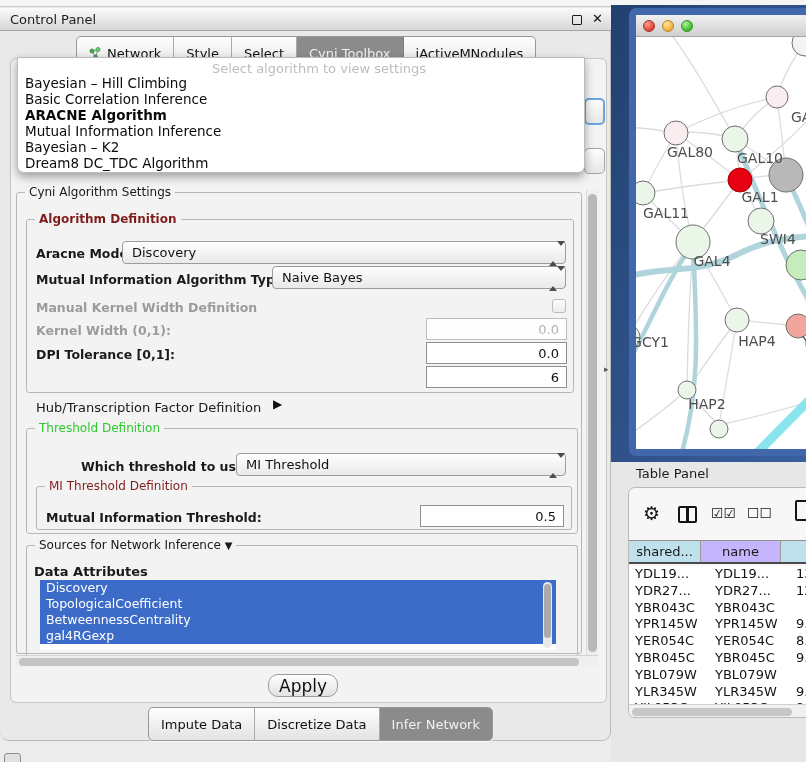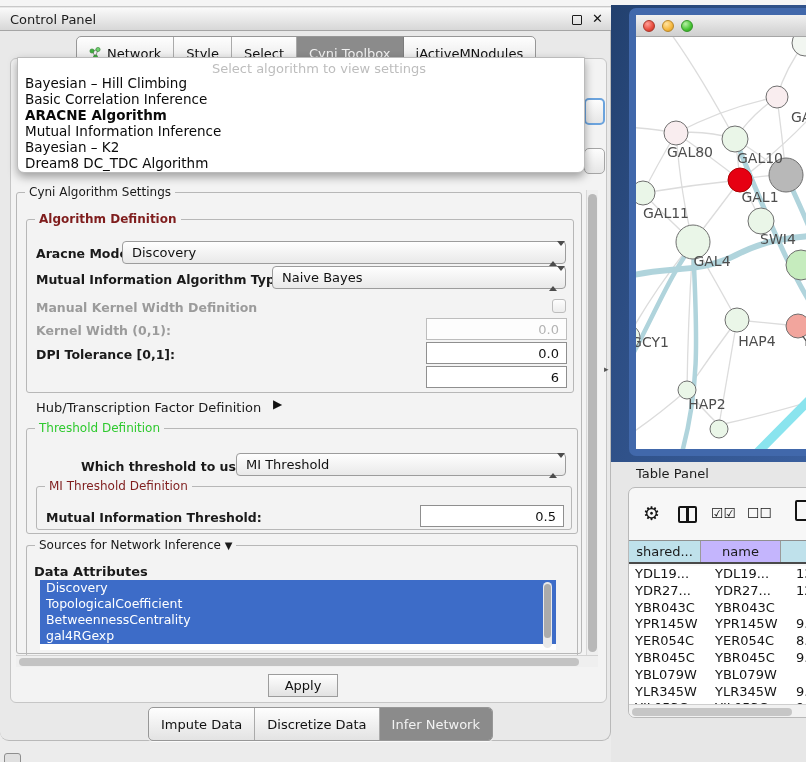--- a/index.html
+++ b/index.html
@@ -87,23 +87,23 @@
   #attr-vthumb { position:absolute; left:544px; top:584px; width:7px; height:54px; background:#ababab; border-radius:4px; }
 
   
   .hsb-track { position:absolute; background:#efefef; border-top:1px solid #d2d2d2; }
   .hsb-thumb { position:absolute; background:#c3c3c3; border-radius:5px; }
   .vsb-track { position:absolute; background:#efefef; border-left:1px solid #d8d8d8; }
   .vsb-thumb { position:absolute; background:#b8b8b8; border-radius:5px; }
 
   #apply-btn {
     position:absolute; left:268px; top:674px; width:70px; height:23px;
-    border:1px solid #9c9c9c; border-radius:0;
+    border:1px solid #9c9c9c; border-radius:10px;
     background:linear-gradient(#fefefe,#e2e2e2);
-    font-size:13px; color:#111; display:flex; align-items:center; justify-content:center;
+    font-size:17px; color:#111; display:flex; align-items:center; justify-content:center;
   }
 
   
   #algo-popup {
     left:17px; top:57px; width:568px; height:116px; background:#fff;
     border:1px solid #bbb; border-radius:0 0 7px 7px;
     box-shadow:0 4px 10px rgba(0,0,0,.35); z-index:50;
   }
   #algo-hint { position:absolute; left:0; top:3px; width:100%; text-align:center; font-size:13px; color:#bdbdbd;margin-left:18px; }
   .algo-item { position:absolute; left:7px; font-size:13.5px; color:#0a0a0a; white-space:nowrap; }

